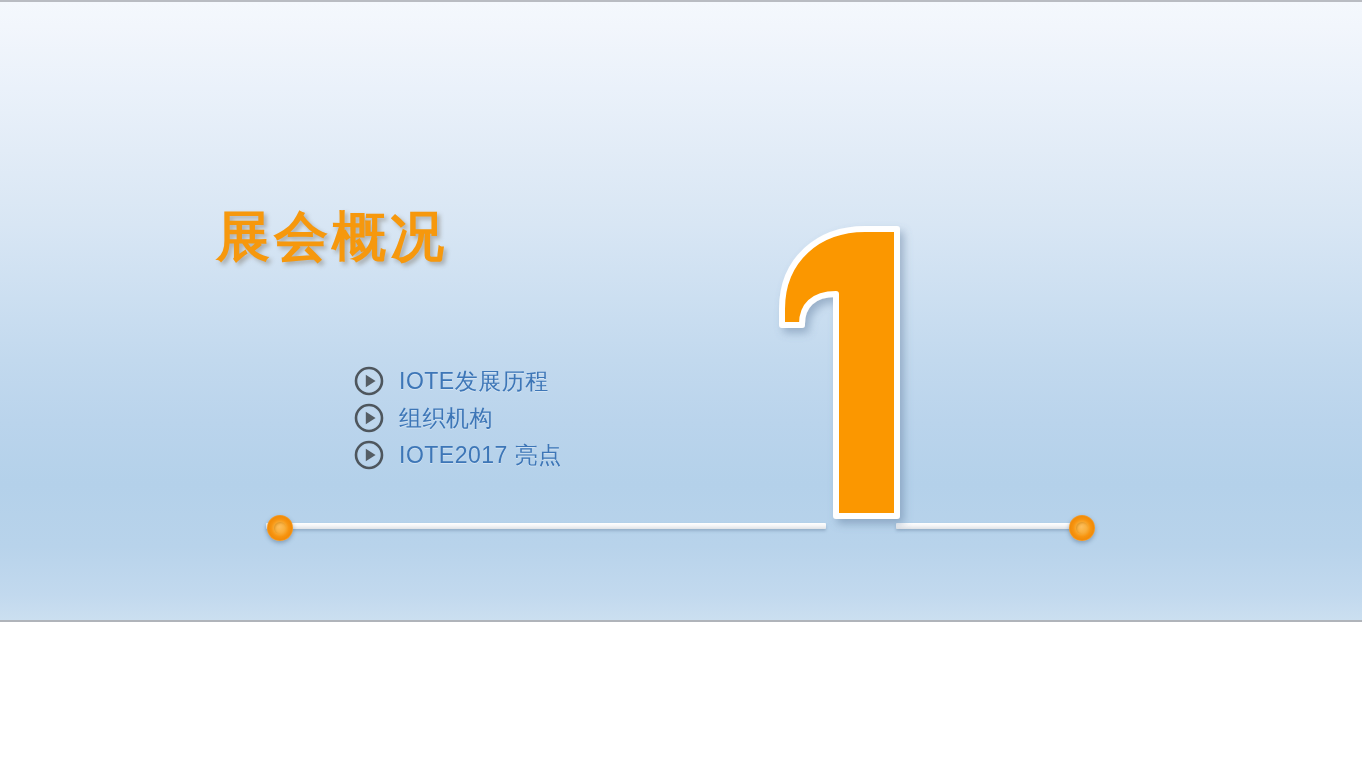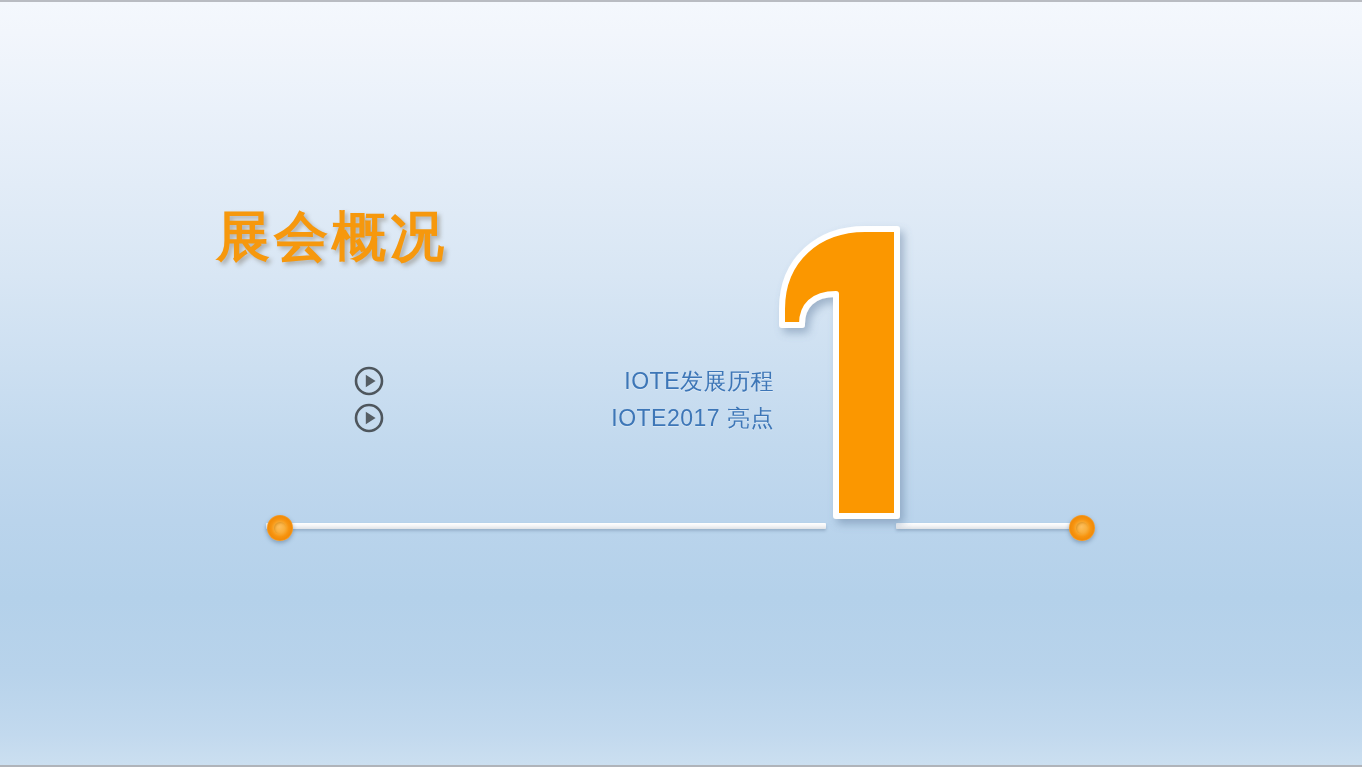--- a/index.html
+++ b/index.html
@@ -7,21 +7,21 @@
     padding: 0;
     background: #ffffff;
   }
   body {
     font-family: "Liberation Sans", "DejaVu Sans", sans-serif;
   }
 
   .slide {
     position: relative;
     width: 1362px;
-    height: 767px;
+    height: 622px;
     overflow: hidden;
     background: linear-gradient(to bottom,
         #f4f8fd 0%,
         #f2f6fc 4%,
         #eaf1fa 14%,
         #e2ecf7 24%,
         #d8e6f4 36%,
         #ccdff1 48%,
         #c2d9ee 58%,
         #bad4ec 68%,
@@ -53,21 +53,20 @@
     position: absolute;
     left: 354px;
     top: 364px;
     width: 420px;
   }
   .bullet-row {
     display: flex;
     align-items: center;
     height: 30px;
     margin-bottom: 7px;
-    justify-content: space-between;
   }
   .bullet-icon {
     flex: 0 0 auto;
     width: 30px;
     height: 30px;
     margin-right: 15px;
     display: block;
   }
   .bullet-label {
     font-size: 23px;
@@ -147,20 +146,28 @@
     <div class="bullet-row">
       <svg class="bullet-icon" viewBox="0 0 30 30">
         <circle cx="15" cy="15" r="13" fill="none" stroke="#4e565d" stroke-width="2.6"></circle>
         <circle cx="15" cy="15" r="10.5" fill="#c9dcee" fill-opacity="0.25"></circle>
         <path d="M11.8 8.8 L21.6 15 L11.8 21.2 Z" fill="#555d64"></path>
       </svg>
       <span class="bullet-label">IOTE发展历程</span>
     </div>
 
 
+    <div class="bullet-row">
+      <svg class="bullet-icon" viewBox="0 0 30 30">
+        <circle cx="15" cy="15" r="13" fill="none" stroke="#4e565d" stroke-width="2.6"></circle>
+        <circle cx="15" cy="15" r="10.5" fill="#c9dcee" fill-opacity="0.25"></circle>
+        <path d="M11.8 8.8 L21.6 15 L11.8 21.2 Z" fill="#555d64"></path>
+      </svg>
+      <span class="bullet-label">组织机构</span>
+    </div>
 
     <div class="bullet-row">
       <svg class="bullet-icon" viewBox="0 0 30 30">
         <circle cx="15" cy="15" r="13" fill="none" stroke="#4e565d" stroke-width="2.6"></circle>
         <circle cx="15" cy="15" r="10.5" fill="#c9dcee" fill-opacity="0.25"></circle>
         <path d="M11.8 8.8 L21.6 15 L11.8 21.2 Z" fill="#555d64"></path>
       </svg>
       <span class="bullet-label">IOTE2017 亮点</span>
     </div>
 

